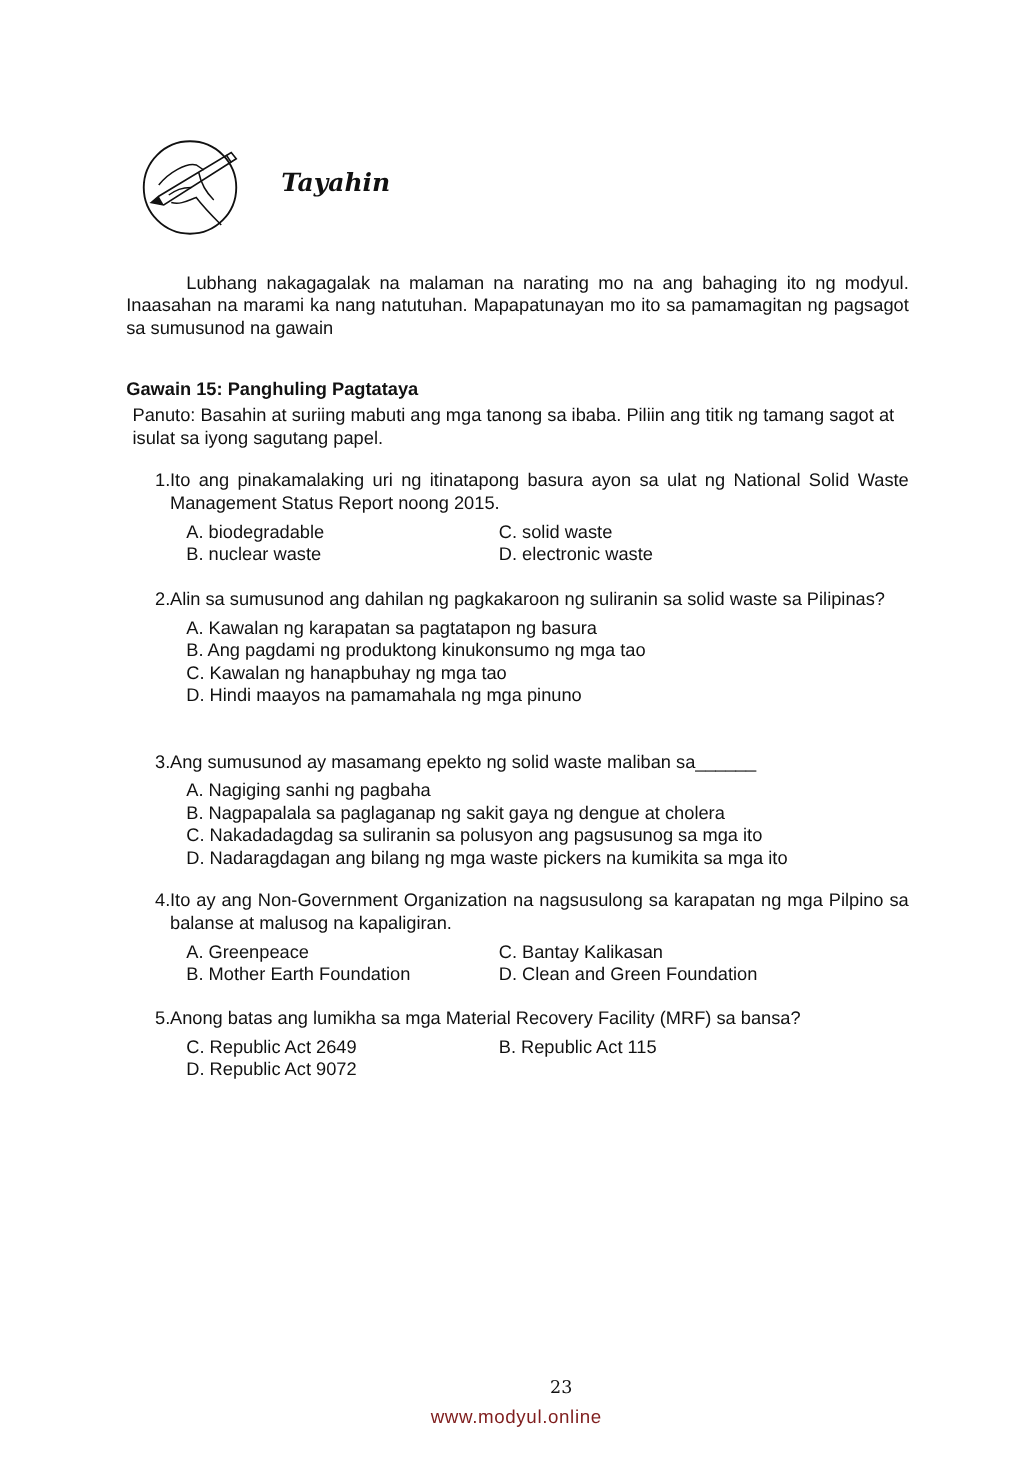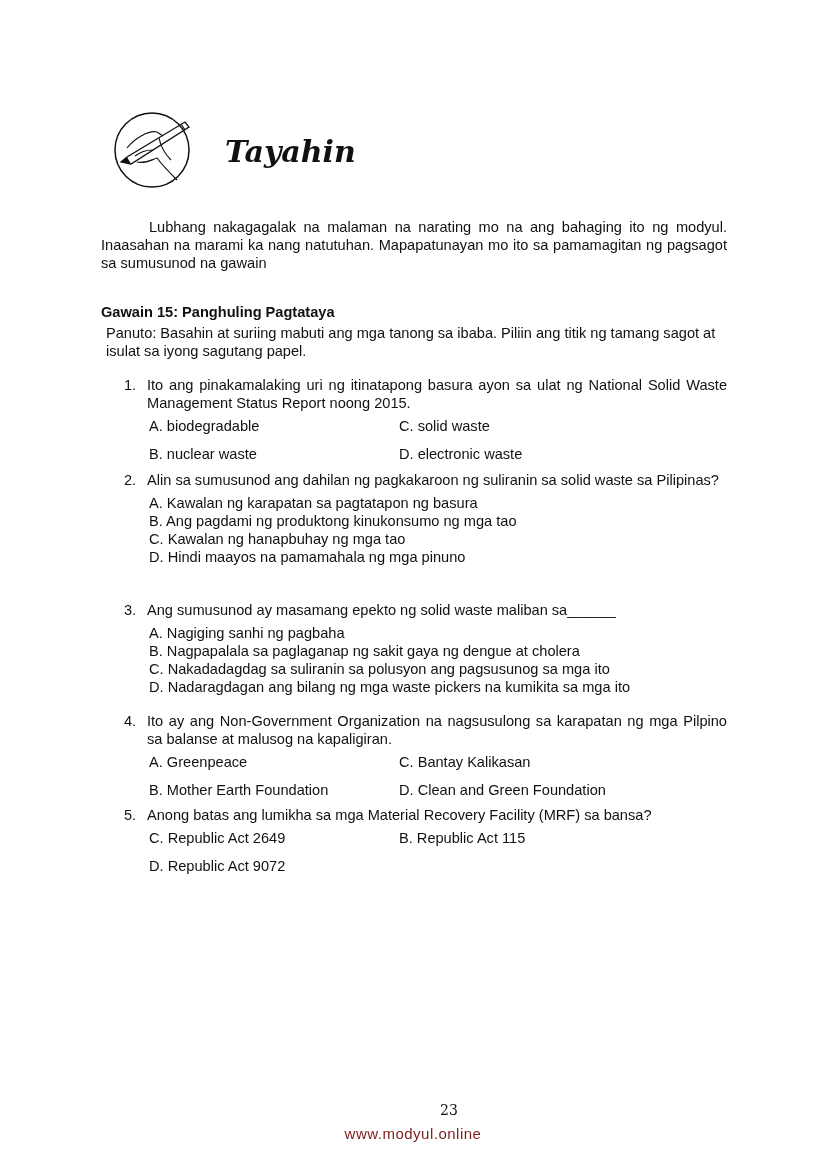--- a/index.html
+++ b/index.html
@@ -6,33 +6,33 @@
   body {
     width: 826px; height: 1169px; position: relative; overflow: hidden;
     font-family: "Liberation Sans", sans-serif; color: #111; font-size: 14.6px;
   }
   .abs { position: absolute; }
   .icon-circle {
     left: 113px; top: 108px; width: 80px; height: 84px;
   }
   .title {
     left: 225px; top: 134px; font-family: "DejaVu Serif", serif;
-    font-weight: bold; font-style: italic; font-size: 30px; color: #111;
+    font-weight: bold; font-style: italic; font-size: 20px; color: #111;
   }
   .intro {
     left: 101px; top: 218px; width: 626px; line-height: 18px; text-align: justify;
   }
   .intro .indent { display: inline-block; width: 48px; }
   .heading { left: 101px; top: 304px; font-weight: bold; }
   .instruction { left: 84px; top: 324px; width: 626px; line-height: 18px; margin-left: 22px; }
   .q { position: absolute; left: 124px; width: 603px; line-height: 18px; }
   .q .num { position: absolute; left: 0; top: 0; }
-  .q .stem { margin-left: 23px; text-align: justify; }
+  .q .stem { margin-left: 12px; text-align: justify; }
   .opts { margin-left: 25px; margin-top: 5px; }
-  .opts-grid { display: grid; grid-template-columns: 250px 250px; row-gap: 10px; }
+  .opts-grid { display: grid; grid-template-columns: 250px 250px; row-gap: 0; }
   .opt { line-height: 18px; white-space: nowrap; }
   .page-num { left: 0; width: 826px; top: 1102px; text-align: center; font-family: "DejaVu Serif", serif; font-size: 14px; padding-left: 36px; }
   .watermark { left: 0; width: 826px; top: 1125px; text-align: center; color: #7f1d1d; font-size: 15px; letter-spacing: 0.5px; }
 </style>
 </head>
 <body>
 
 <div class="abs icon-circle">
   <svg width="80" height="84" viewBox="0 0 80 84">
     <circle cx="39" cy="42" r="37" fill="none" stroke="#111" stroke-width="1.5"></circle>

